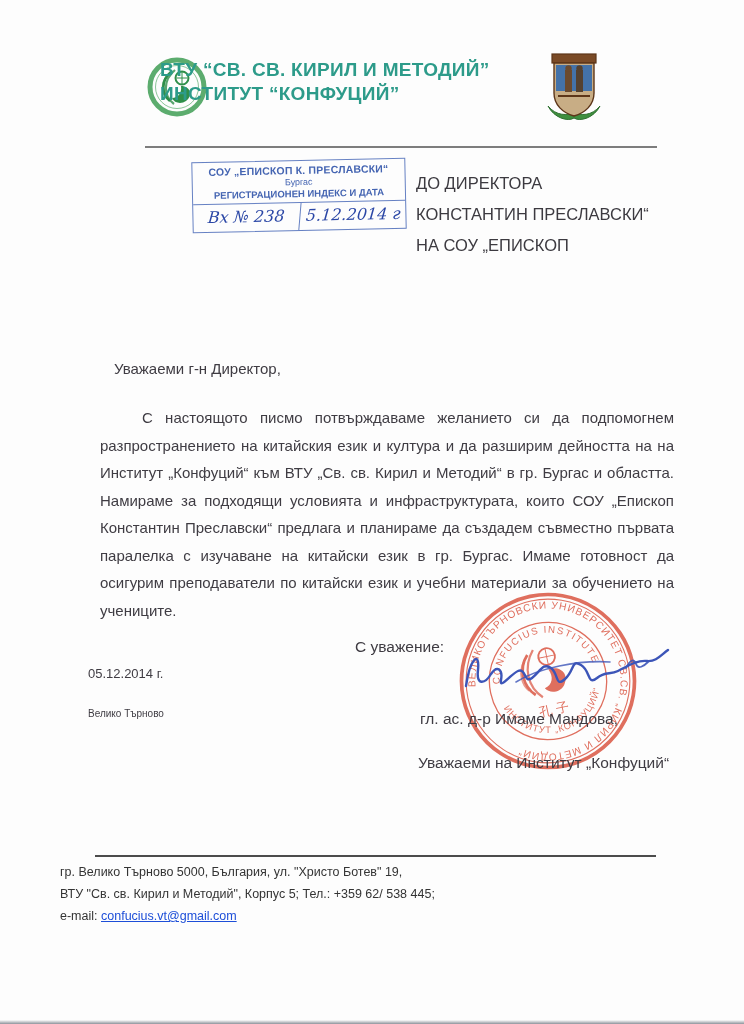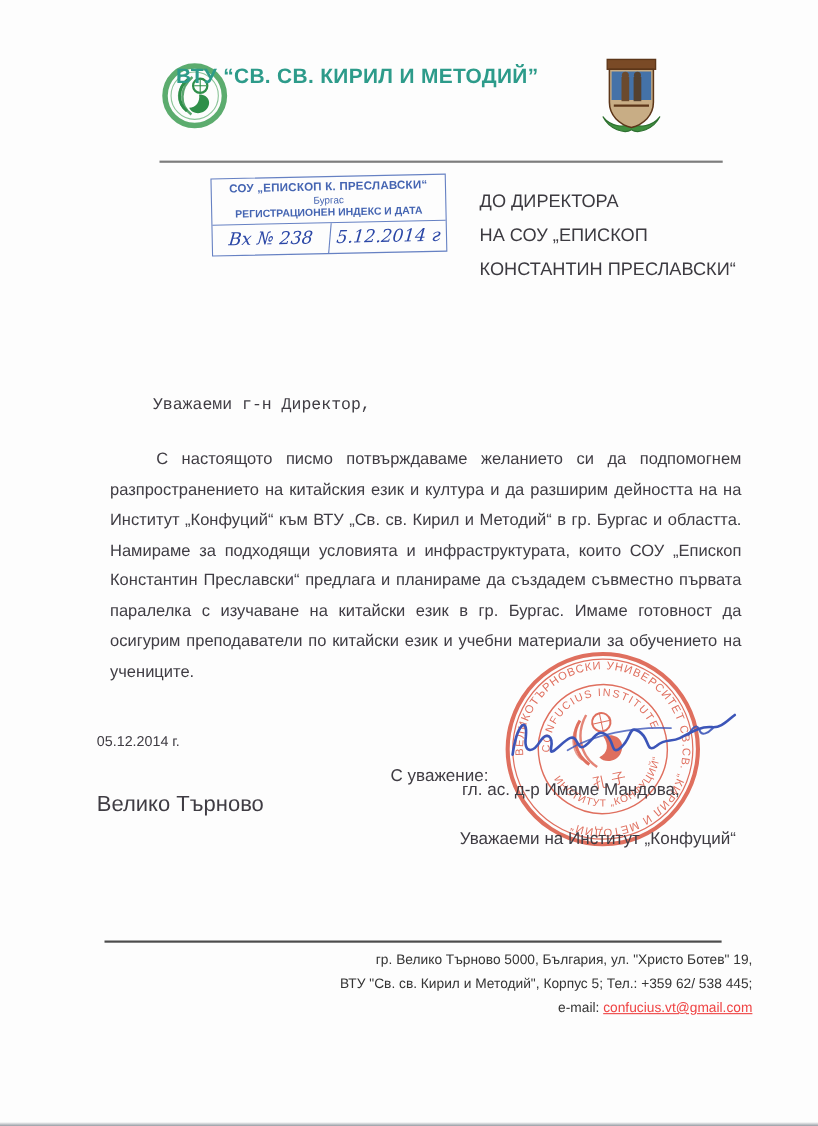--- a/index.html
+++ b/index.html
@@ -28,41 +28,41 @@
   .rs-line3{font-size:9.5px;font-weight:bold;margin:1px 0 3px 0;}
   .rs-row{display:flex;border-top:1.4px solid rgba(64,97,180,.8);}
   .rs-cell{
     flex:1;padding:3px 2px 5px 2px;
     font-family:"DejaVu Serif","Liberation Serif",serif;
     font-style:italic;font-size:16px;color:#2b47a6;
     transform:skewX(-6deg);white-space:nowrap;
   }
   .rs-cell+.rs-cell{border-left:1.4px solid rgba(64,97,180,.8);}
   
-  .recipient{position:absolute;left:436px;top:168px;font-size:16.5px;line-height:31px;color:#3c3a40;}
+  .recipient{position:absolute;left:416px;top:168px;font-size:16.5px;line-height:31px;color:#3c3a40;}
   
-  .salutation{position:absolute;left:97px;top:360px;width:574px;font-size:15px;text-indent:42px;font-family:Liberation Mono, monospace;}
+  .salutation{position:absolute;left:72px;top:360px;width:574px;font-size:15px;text-indent:42px;}
   .body-par{
     position:absolute;left:88px;top:392px;width:574px;
     font-size:15px;line-height:27.5px;text-align:justify;text-indent:42px;margin:12px;
   }
   
   .date{position:absolute;left:88px;top:666px;font-size:13px;}
-  .city{position:absolute;left:88px;top:708px;font-size:20px;margin-top:12px;}
-  .regards{position:absolute;left:355px;top:697px;font-size:15.5px;text-align:center;}
+  .city{position:absolute;left:88px;top:708px;font-size:10px;}
+  .regards{position:absolute;left:355px;top:638px;font-size:15.5px;text-align:center;}
   .signer-name{position:absolute;left:420px;top:710px;font-size:15.5px;}
   .signer-title{position:absolute;left:418px;top:754px;font-size:15.5px;}
   .round-stamp{position:absolute;left:455px;top:588px;width:186px;height:186px;
     transform:rotate(-12deg);opacity:.82;}
   .signature{position:absolute;left:458px;top:634px;width:218px;height:74px;}
   
   .footer-rule{position:absolute;left:95px;top:855px;width:561px;height:2px;background:#4c4c4c;}
-  .footer{position:absolute;left:60px;top:861px;width:624px;text-align:right;
+  .footer{position:absolute;left:60px;top:861px;width:624px;text-align:left;
     font-size:12.5px;line-height:22px;color:#343434;}
-  .email-link{color:#ef4444;margin-top:41px;}
+  .email-link{color:#1d4ed8;margin-top:41px;}
   .scan-edge{position:absolute;left:0;bottom:0;width:744px;height:4px;
     background:linear-gradient(#fdfdfd,#8d939b);}
 </style>
 </head>
 <body>
 
 <div class="page">
 
   <div class="letterhead">
 
@@ -72,20 +72,21 @@
       <path d="M30,18 C20,26 20,40 29,47" fill="none" stroke="#2f8f4a" stroke-width="2.6"></path>
       <path d="M34,16 C22,26 22,42 33,50" fill="none" stroke="#2f8f4a" stroke-width="2.2" opacity=".8"></path>
       <path d="M27,21 C20,28 20,38 26,44" fill="none" stroke="#2f8f4a" stroke-width="1.8" opacity=".7"></path>
       <circle cx="41" cy="24" r="6.5" fill="none" stroke="#2f8f4a" stroke-width="2"></circle>
       <path d="M35.5,24 h11 M41,18 v12" stroke="#2f8f4a" stroke-width="1"></path>
       <path d="M40,32 C50,32 52,42 45,47 C40,50.5 33,49 31,44 C37,44 41,39 40,32 Z" fill="#2f8f4a"></path>
     </svg>
 
     <div class="org-name">
       <div>ВТУ “СВ. СВ. КИРИЛ И МЕТОДИЙ”</div>
+      <div>ИНСТИТУТ “КОНФУЦИЙ”</div>
     </div>
 
     <svg class="crest" width="68" height="78" viewBox="0 0 68 78">
       <path d="M8,58 C14,70 28,74 34,70 C40,74 54,70 60,58 C52,68 40,68 34,64 C28,68 16,68 8,58 Z" fill="#3f8f3f" stroke="#2e7030" stroke-width="1"></path>
       <rect x="12" y="6" width="44" height="9" fill="#7a4a26" stroke="#5d3619" stroke-width="1.2"></rect>
       <path d="M14,15 h40 v30 c0,12 -9,20 -20,23 c-11,-3 -20,-11 -20,-23 Z" fill="#c8ad85" stroke="#5d3619" stroke-width="1.4"></path>
       <path d="M16,17 h36 v26 h-36 Z" fill="#4472a8"></path>
       <rect x="25" y="22" width="7" height="22" fill="#6b4a2e"></rect>
       <circle cx="28.5" cy="20.5" r="3.2" fill="#6b4a2e"></circle>
       <rect x="36" y="22" width="7" height="22" fill="#55412f"></rect>
@@ -101,22 +102,22 @@
     <div class="rs-line2">Бургас</div>
     <div class="rs-line3">РЕГИСТРАЦИОНЕН ИНДЕКС И ДАТА</div>
     <div class="rs-row">
       <div class="rs-cell">Вх № 238</div>
       <div class="rs-cell">5.12.2014 г</div>
     </div>
   </div>
 
   <div class="recipient">
     <div>ДО ДИРЕКТОРА</div>
+    <div>КОНСТАНТИН ПРЕСЛАВСКИ“</div>
     <div>НА СОУ „ЕПИСКОП</div>
-    <div>КОНСТАНТИН ПРЕСЛАВСКИ“</div>
   </div>
 
   <div class="salutation">Уважаеми г-н Директор,</div>
   <p class="body-par">С настоящото писмо потвърждаваме желанието си да подпомогнем разпространението на китайския език и култура и да разширим дейността на на Институт „Конфуций“ към ВТУ „Св. св. Кирил и Методий“ в гр. Бургас и областта. Намираме за подходящи условията и инфраструктурата, които СОУ „Епископ Константин Преславски“ предлага и планираме да създадем съвместно първата паралелка с изучаване на китайски език в гр. Бургас. Имаме готовност да осигурим преподаватели по китайски език и учебни материали за обучението на учениците.</p>
 
   <div class="date">05.12.2014 г.</div>
   <div class="city">Велико Търново</div>
   <div class="regards">С уважение:</div>
 
   <svg class="round-stamp" viewBox="0 0 200 200">

